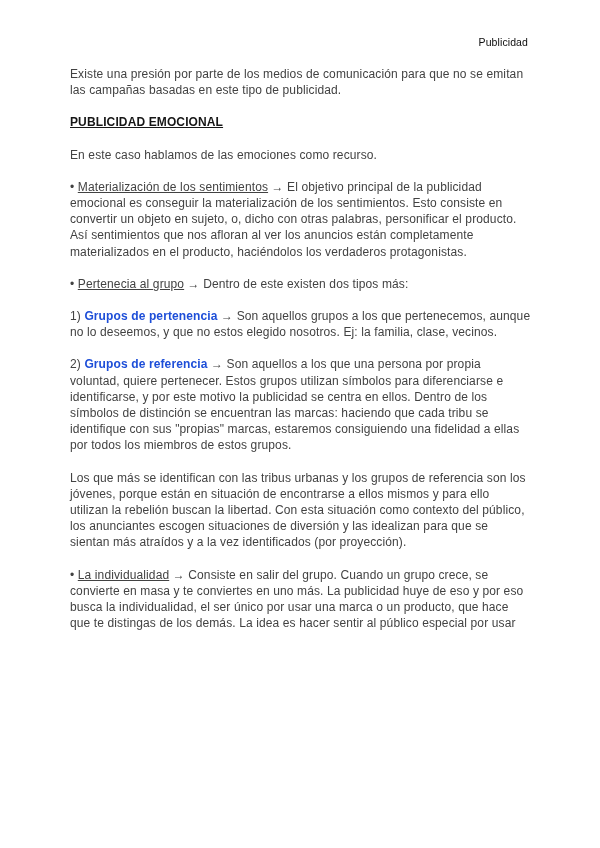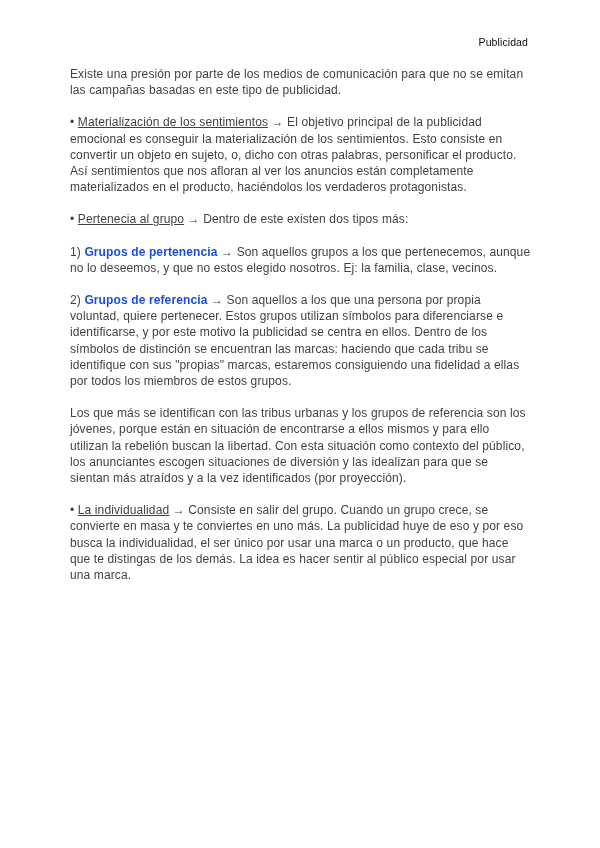--- a/index.html
+++ b/index.html
@@ -64,20 +64,22 @@
 </head>
 <body>
 
 <div class="page">
   <div class="page-header">
     <span>Publicidad</span>
   </div>
 
   <div class="doc-body">
       <p class="para body"><span class="run">Existe una presión por parte de los medios de comunicación para que no se emitan las campañas basadas en este tipo de publicidad.</span></p>
+      <p class="para heading"><span class="run bold underline">PUBLICIDAD EMOCIONAL</span></p>
+      <p class="para body"><span class="run">En este caso hablamos de las emociones como recurso.</span></p>
       <p class="para body"><span class="run">• </span><span class="run underline">Materialización de los sentimientos</span><span class="run"> → El objetivo principal de la publicidad emocional es conseguir la materialización de los sentimientos. Esto consiste en convertir un objeto en sujeto, o, dicho con otras palabras, personificar el producto. Así sentimientos que nos afloran al ver los anuncios están completamente materializados en el producto, haciéndolos los verdaderos protagonistas.</span></p>
       <p class="para body"><span class="run">• </span><span class="run underline">Pertenecia al grupo</span><span class="run"> → Dentro de este existen dos tipos más:</span></p>
       <p class="para body"><span class="run">1) </span><span class="run bold">Grupos de pertenencia</span><span class="run"> → Son aquellos grupos a los que pertenecemos, aunque no lo deseemos, y que no estos elegido nosotros. </span><span class="run italic">Ej: la familia, clase, vecinos.</span></p>
       <p class="para body"><span class="run">2) </span><span class="run bold">Grupos de referencia</span><span class="run"> → Son aquellos a los que una persona por propia voluntad, quiere pertenecer. Estos grupos utilizan símbolos para diferenciarse e identificarse, y por este motivo la publicidad se centra en ellos. Dentro de los símbolos de distinción se encuentran las marcas: haciendo que cada tribu se identifique con sus "propias" marcas, estaremos consiguiendo una fidelidad a ellas por todos los miembros de estos grupos.</span></p>
       <p class="para body"><span class="run">Los que más se identifican con las tribus urbanas y los grupos de referencia son los jóvenes, porque están en situación de encontrarse a ellos mismos y para ello utilizan la rebelión buscan la libertad. Con esta situación como contexto del público, los anunciantes escogen situaciones de diversión y las idealizan para que se sientan más atraídos y a la vez identificados (por proyección).</span></p>
       <p class="para body"><span class="run">• </span><span class="run underline">La individualidad</span><span class="run"> → Consiste en salir del grupo. Cuando un grupo crece, se convierte en masa y te conviertes en uno más. La publicidad huye de eso y por eso busca la individualidad, el ser único por usar una marca o un producto, que hace que te distingas de los demás. La idea es hacer sentir al público especial por usar una marca.</span></p>
     </div>
 
   <div class="page-footer">
     <span>2</span>

